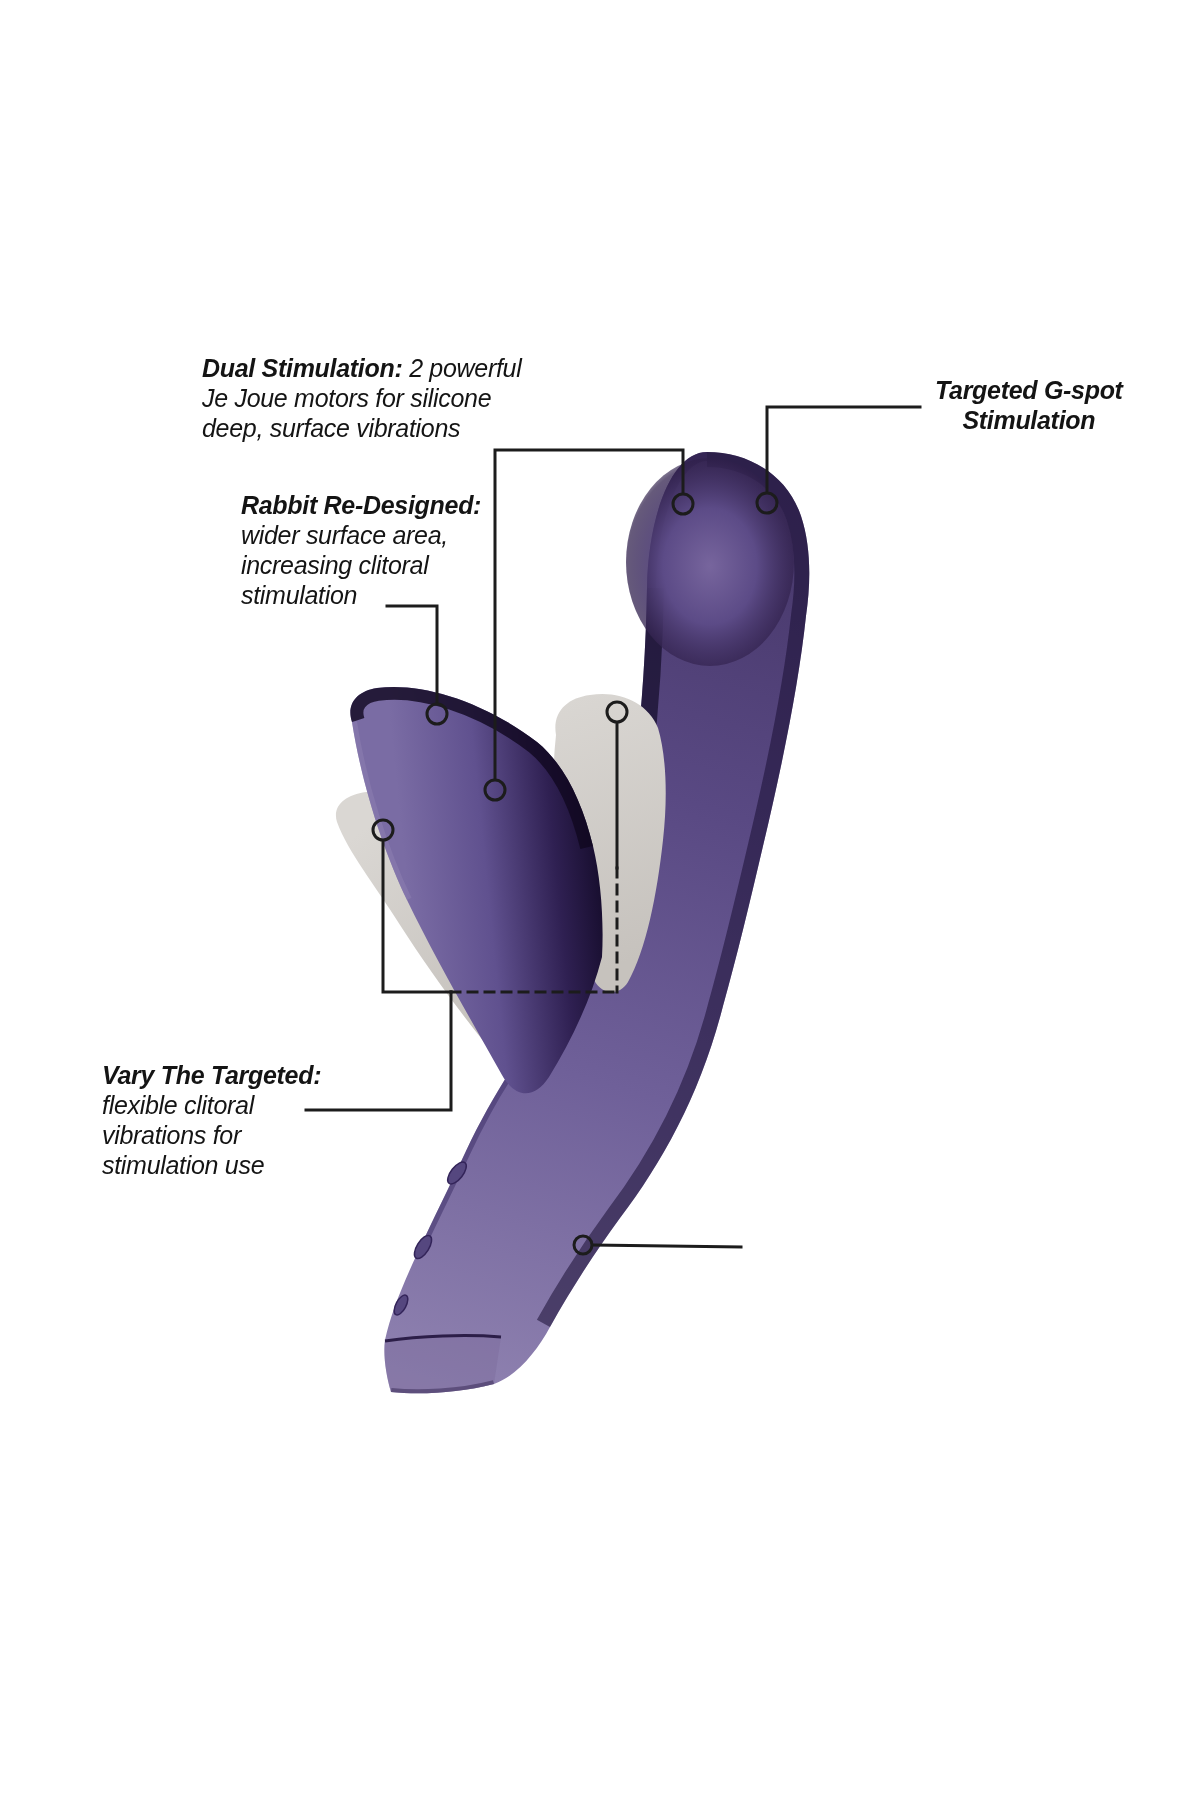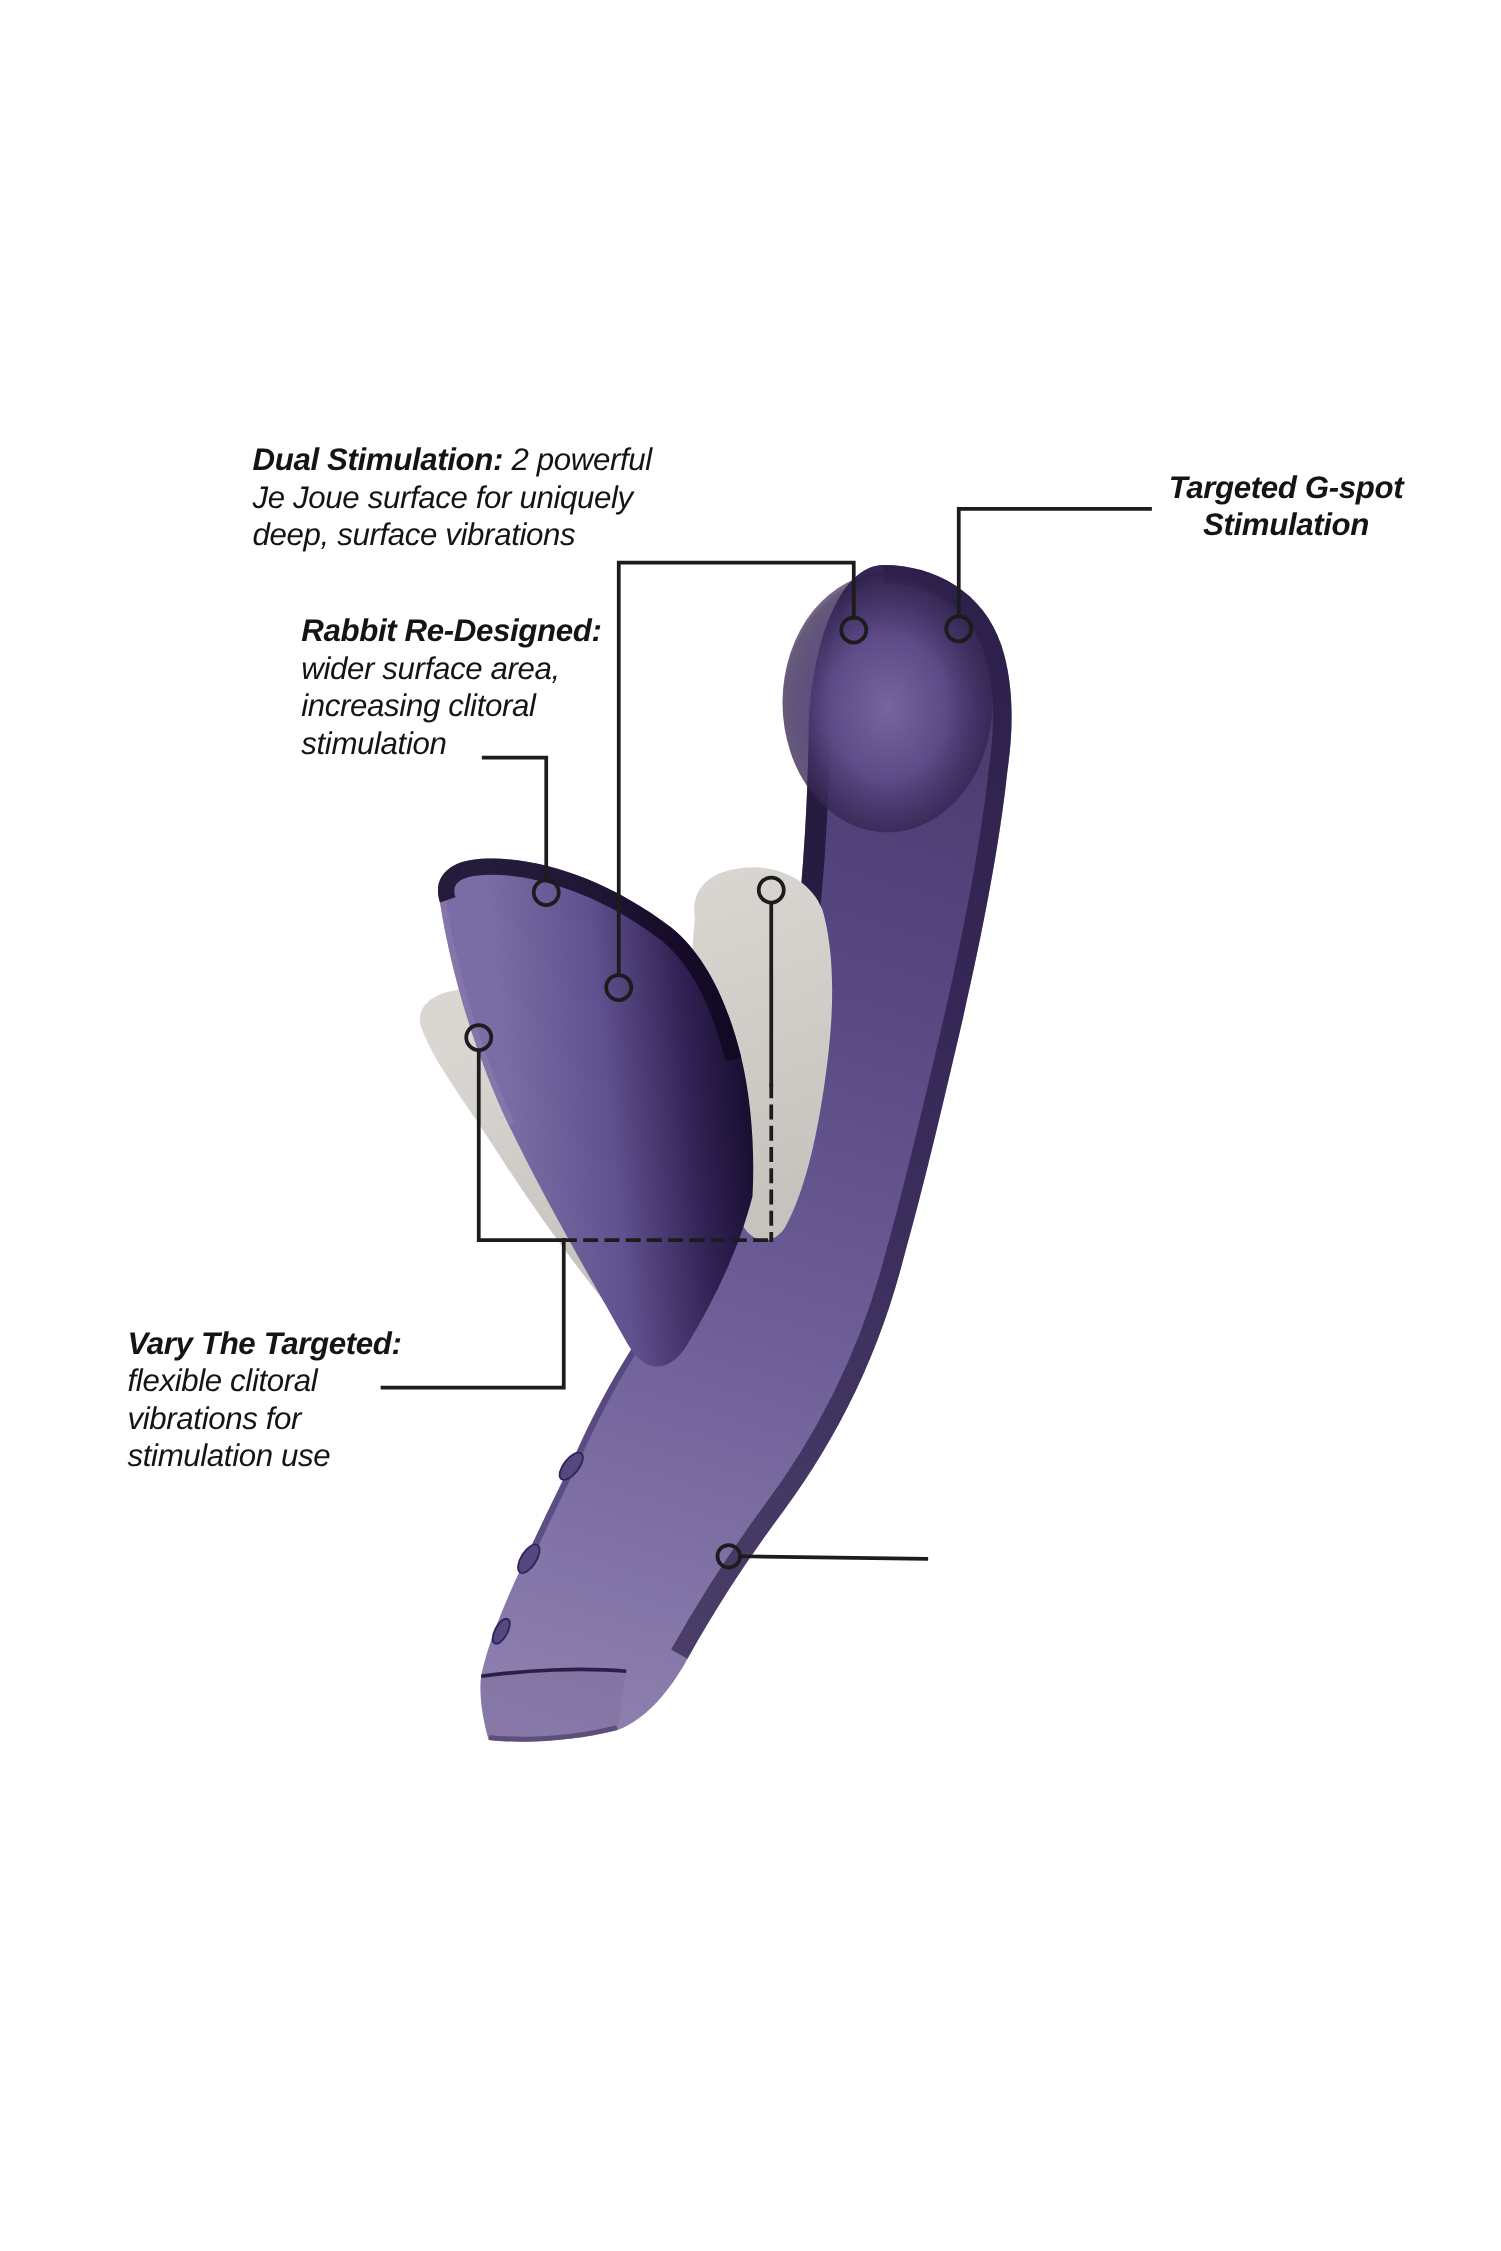--- a/index.html
+++ b/index.html
@@ -123,21 +123,21 @@
       <circle cx="437" cy="714" r="10"></circle>
       <circle cx="617" cy="712" r="10"></circle>
       <circle cx="383" cy="830" r="10"></circle>
       <circle cx="583" cy="1245" r="9"></circle>
     </g>
   </svg>
 
   <div class="ann" style="left:202px;top:353px;">
     <span class="b">Dual Stimulation:</span>
     <span>2 powerful</span><br>
-    <span>Je Joue surface for uniquely</span><br>
+    <span>Je Joue motors for silicone</span><br>
     <span>deep, surface vibrations</span>
   </div>
 
   <div class="ann" style="left:935px;top:375px;text-align:center;">
     <span class="b">Targeted G-spot</span><br>
     <span class="b">Stimulation</span>
   </div>
 
   <div class="ann" style="left:241px;top:490px;">
     <span class="b">Rabbit Re-Designed:</span><br>

